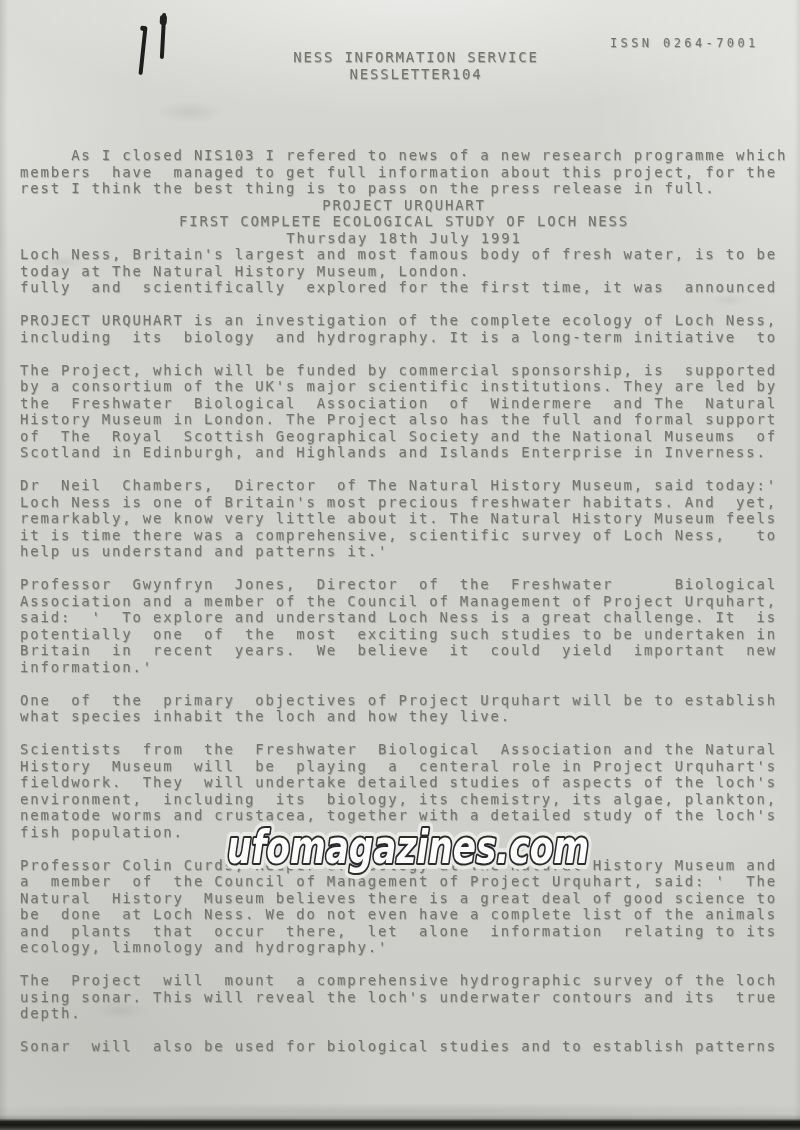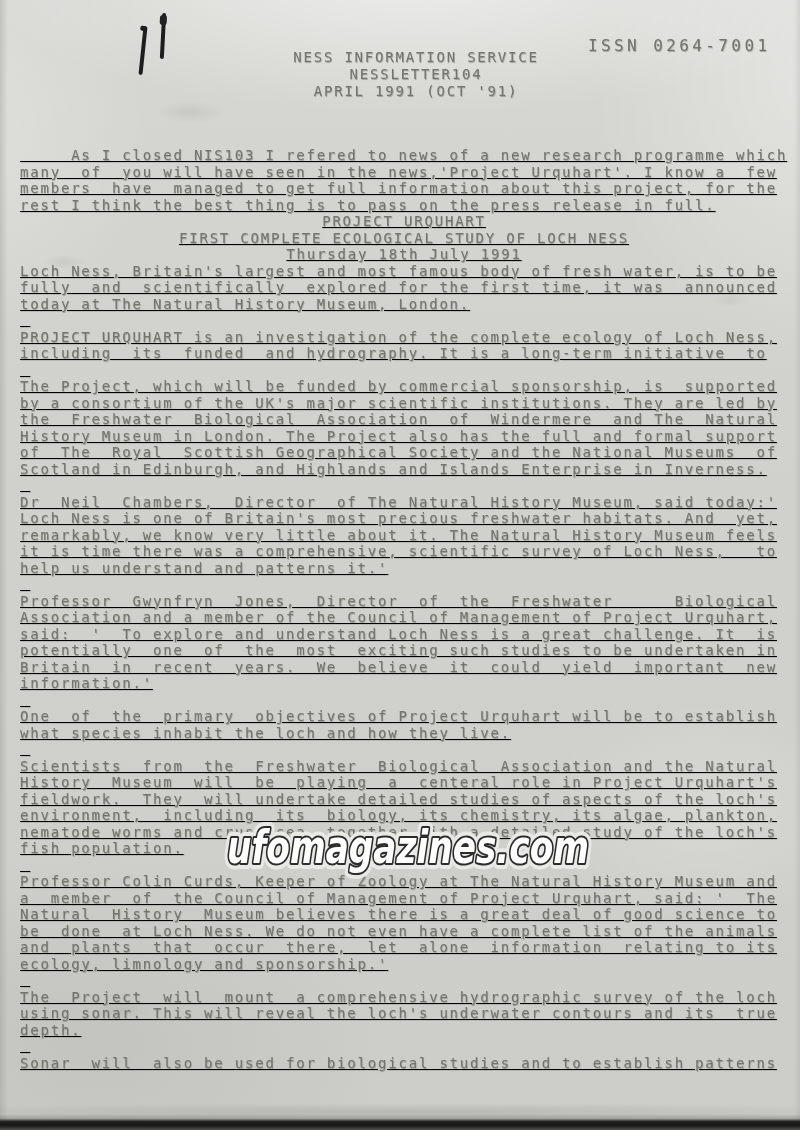--- a/index.html
+++ b/index.html
@@ -30,30 +30,30 @@
       radial-gradient(ellipse 700px 12px at 50% 1112px, rgba(120,120,116,0.25), rgba(120,120,116,0) 75%),
       linear-gradient(to right, rgba(130,130,126,0.28) 0px, rgba(130,130,126,0) 8px),
       linear-gradient(to left, rgba(130,130,126,0.18) 0px, rgba(130,130,126,0) 6px);
   }
   .typed{
     color:#74746f;
     text-shadow:0.6px 0.5px 0.7px rgba(116,116,111,0.55);
     white-space:pre;
   }
   .issn{
-    position:absolute;top:36px;left:588px;
-    font-size:16px;letter-spacing:3.4px;
+    position:absolute;top:36px;left:610px;
+    font-size:12px;letter-spacing:3.4px;
   }
   .header-center{
     position:absolute;top:49px;left:0;width:800px;
     padding-left:32px;box-sizing:border-box;
     text-align:center;
   }
   .header-center .hline{height:17px;line-height:17px;font-size:14px;letter-spacing:1.8px;}
-  .body-col{position:absolute;left:20px;top:147px;width:768px;text-decoration:underline;}
+  .body-col{position:absolute;left:20px;top:147px;width:768px;}
   .line{
     height:16.5px;line-height:16.5px;
     font-size:14px;letter-spacing:1.8px;
   }
   .line.center{text-align:center;}
   
   .pen-mark{position:absolute;background:#1e1e1e;border-radius:2px;}
   .pen-mark.m1{left:141px;top:26px;width:4px;height:49px;transform:rotate(6deg);}
   .pen-mark.m1::after{content:"";position:absolute;left:-3px;top:0;width:6px;height:5px;background:#1e1e1e;border-radius:2px;}
   .pen-mark.m2{left:161px;top:13px;width:4px;height:46px;transform:rotate(3deg);}
@@ -83,37 +83,35 @@
 <div class="page">
 
   <div class="pen-mark m1"></div>
   <div class="pen-mark m2"></div>
 
   <div class="typed issn">ISSN 0264-7001</div>
 
   <div class="header-center">
     <div class="typed hline">NESS INFORMATION SERVICE</div>
     <div class="typed hline">NESSLETTER104</div>
-    <div class="typed hline">APRIL 1991 (OCT '91)</div>
   </div>
 
   <div class="body-col">
       <div class="typed line">     As I closed NIS103 I refered to news of a new research programme which</div>
-      <div class="typed line">many  of  you will have seen in the news,'Project Urquhart'. I know a  few</div>
       <div class="typed line">members  have  managed to get full information about this project, for the</div>
       <div class="typed line">rest I think the best thing is to pass on the press release in full.</div>
       <div class="typed line center">PROJECT URQUHART</div>
       <div class="typed line center">FIRST COMPLETE ECOLOGICAL STUDY OF LOCH NESS</div>
       <div class="typed line center">Thursday 18th July 1991</div>
       <div class="typed line">Loch Ness, Britain's largest and most famous body of fresh water, is to be</div>
+      <div class="typed line">today at The Natural History Museum, London.</div>
       <div class="typed line">fully  and  scientifically  explored for the first time, it was  announced</div>
-      <div class="typed line">today at The Natural History Museum, London.</div>
       <div class="typed line"> </div>
       <div class="typed line">PROJECT URQUHART is an investigation of the complete ecology of Loch Ness,</div>
-      <div class="typed line">including  its  funded  and hydrography. It is a long-term initiative  to</div>
+      <div class="typed line">including  its  biology  and hydrography. It is a long-term initiative  to</div>
       <div class="typed line"> </div>
       <div class="typed line">The Project, which will be funded by commercial sponsorship, is  supported</div>
       <div class="typed line">by a consortium of the UK's major scientific institutions. They are led by</div>
       <div class="typed line">the  Freshwater  Biological  Association  of  Windermere  and The  Natural</div>
       <div class="typed line">History Museum in London. The Project also has the full and formal support</div>
       <div class="typed line">of  The  Royal  Scottish Geographical Society and the National Museums  of</div>
       <div class="typed line">Scotland in Edinburgh, and Highlands and Islands Enterprise in Inverness.</div>
       <div class="typed line"> </div>
       <div class="typed line">Dr  Neil  Chambers,  Director  of The Natural History Museum, said today:'</div>
       <div class="typed line">Loch Ness is one of Britain's most precious freshwater habitats. And  yet,</div>
@@ -136,21 +134,21 @@
       <div class="typed line">fieldwork.  They  will undertake detailed studies of aspects of the loch's</div>
       <div class="typed line">environment,  including  its  biology, its chemistry, its algae, plankton,</div>
       <div class="typed line">nematode worms and crustacea, together with a detailed study of the loch's</div>
       <div class="typed line">fish population.</div>
       <div class="typed line"> </div>
       <div class="typed line">Professor Colin Curds, Keeper of Zoology at The Natural History Museum and</div>
       <div class="typed line">a  member  of  the Council of Management of Project Urquhart, said: '  The</div>
       <div class="typed line">Natural  History  Museum believes there is a great deal of good science to</div>
       <div class="typed line">be  done  at Loch Ness. We do not even have a complete list of the animals</div>
       <div class="typed line">and  plants  that  occur  there,  let  alone  information  relating to its</div>
-      <div class="typed line">ecology, limnology and sponsorship.'</div>
+      <div class="typed line">ecology, limnology and hydrography.'</div>
       <div class="typed line"> </div>
       <div class="typed line">The  Project  will  mount  a comprehensive hydrographic survey of the loch</div>
       <div class="typed line">using sonar. This will reveal the loch's underwater contours and its  true</div>
       <div class="typed line">depth.</div>
       <div class="typed line"> </div>
       <div class="typed line">Sonar  will  also be used for biological studies and to establish patterns</div>
     </div>
 
   <div class="watermark">
     <svg width="388" height="68" viewBox="0 0 388 68">

